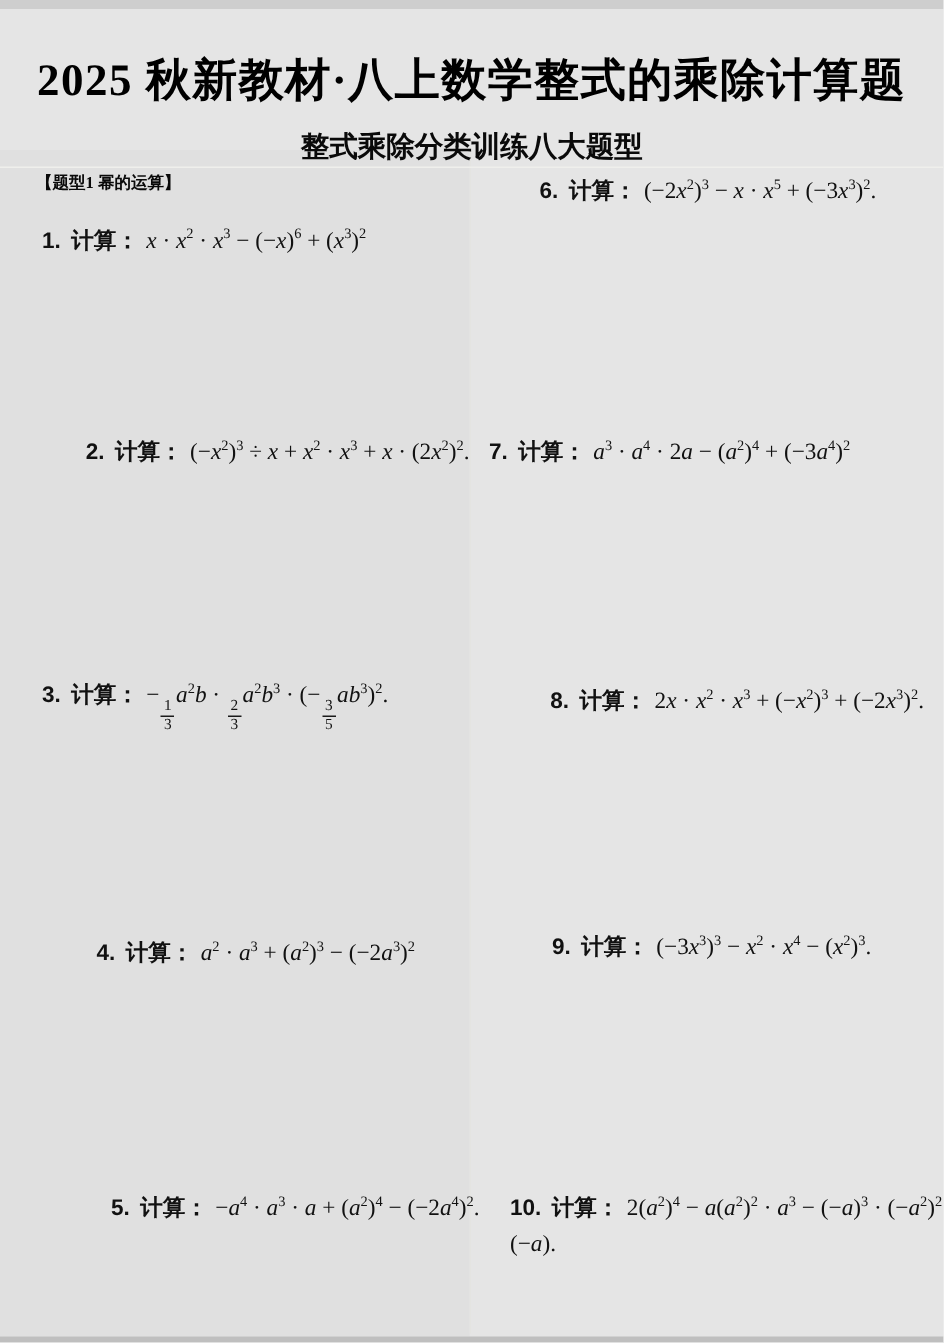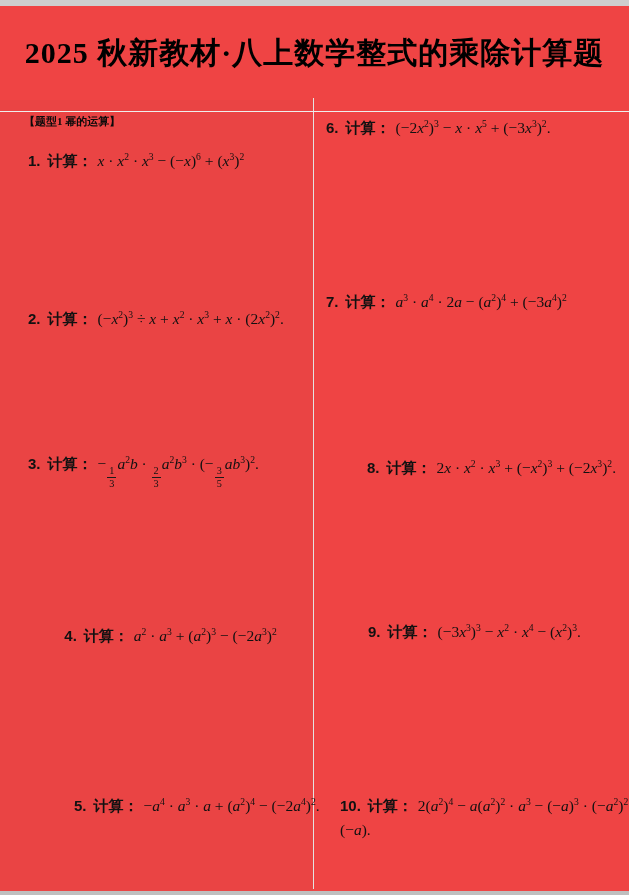--- a/index.html
+++ b/index.html
@@ -4,21 +4,21 @@
 <style>
   html, body { margin: 0; padding: 0; }
   body {
     width: 629px; height: 895px;
     background: #ffffff;
     font-family: "Liberation Sans", sans-serif;
   }
   .page {
     position: relative;
     width: 629px; height: 895px;
-    background: #ef4444;
+    background: #e5e5e5;
     overflow: hidden;
     color: #141414;
   }
   .bar-top    { position: absolute; top: 0; left: 0; right: 0; height: 6px; background: #cecece; }
   .bar-bottom { position: absolute; bottom: 0; left: 0; right: 0; height: 4px; background: #bfbfbf; }
   .col-shade  { position: absolute; left: 0; top: 100px; width: 313px; bottom: 4px; background: rgba(110,110,100,0.03); }
   .v-divider  { position: absolute; left: 313px; top: 98px; bottom: 6px; width: 1px; background: #e4e4e1; }
   .h-divider  { position: absolute; left: 0; right: 0; top: 111px; height: 1px; background: #efefec; }
 
   .title {
@@ -69,26 +69,27 @@
 </head>
 <body>
 
 <div class="page">
   <div class="bar-top"></div>
   <div class="col-shade"></div>
   <div class="v-divider"></div>
   <div class="h-divider"></div>
 
   <div class="title">2025 秋新教材·八上数学整式的乘除计算题</div>
+  <div class="subtitle">整式乘除分类训练八大题型</div>
   <div class="section-heading">【题型1 幂的运算】</div>
 
   <div class="problem" style="left:28px; top:149px; width:285px;">
     <span class="pnum">1.</span><span class="plabel">计算：</span><span class="pexpr"><i>x</i> · <i>x</i><sup>2</sup> · <i>x</i><sup>3</sup> − (−<i>x</i>)<sup>6</sup> + (<i>x</i><sup>3</sup>)<sup>2</sup></span>
   </div>
-  <div class="problem" style="left:28px; top:307px; width:285px;">
+  <div class="problem" style="left:28px; top:290px; width:285px;text-align:right;">
     <span class="pnum">2.</span><span class="plabel">计算：</span><span class="pexpr">(−<i>x</i><sup>2</sup>)<sup>3</sup> ÷ <i>x</i> + <i>x</i><sup>2</sup> · <i>x</i><sup>3</sup> + <i>x</i> · (2<i>x</i><sup>2</sup>)<sup>2</sup>.</span>
   </div>
   <div class="problem" style="left:28px; top:452px; width:285px;">
     <span class="pnum">3.</span><span class="plabel">计算：</span><span class="pexpr">−<span class="frac">
           <span class="fn">1</span>
           <span class="fd">3</span>
         </span><i>a</i><sup>2</sup><i>b</i> · <span class="frac">
           <span class="fn">2</span>
           <span class="fd">3</span>
         </span><i>a</i><sup>2</sup><i>b</i><sup>3</sup> · (−<span class="frac">
@@ -96,21 +97,21 @@
           <span class="fd">5</span>
         </span><i>a</i><i>b</i><sup>3</sup>)<sup>2</sup>.</span>
   </div>
   <div class="problem" style="left:28px; top:624px; width:285px;text-align:center;">
     <span class="pnum">4.</span><span class="plabel">计算：</span><span class="pexpr"><i>a</i><sup>2</sup> · <i>a</i><sup>3</sup> + (<i>a</i><sup>2</sup>)<sup>3</sup> − (−2<i>a</i><sup>3</sup>)<sup>2</sup></span>
   </div>
   <div class="problem" style="left:28px; top:794px; width:285px;margin-left:46px;">
     <span class="pnum">5.</span><span class="plabel">计算：</span><span class="pexpr">−<i>a</i><sup>4</sup> · <i>a</i><sup>3</sup> · <i>a</i> + (<i>a</i><sup>2</sup>)<sup>4</sup> − (−2<i>a</i><sup>4</sup>)<sup>2</sup>.</span>
   </div>
 
-  <div class="problem" style="left:326px; top:116px; width:292px;">
+  <div class="problem" style="left:326px; top:116px; width:292px;text-align:center;">
     <span class="pnum">6.</span><span class="plabel">计算：</span><span class="pexpr">(−2<i>x</i><sup>2</sup>)<sup>3</sup> − <i>x</i> · <i>x</i><sup>5</sup> + (−3<i>x</i><sup>3</sup>)<sup>2</sup>.</span>
   </div>
   <div class="problem" style="left:326px; top:290px; width:292px;">
     <span class="pnum">7.</span><span class="plabel">计算：</span><span class="pexpr"><i>a</i><sup>3</sup> · <i>a</i><sup>4</sup> · 2<i>a</i> − (<i>a</i><sup>2</sup>)<sup>4</sup> + (−3<i>a</i><sup>4</sup>)<sup>2</sup></span>
   </div>
   <div class="problem" style="left:324px; top:456px; width:292px;text-align:right;">
     <span class="pnum">8.</span><span class="plabel">计算：</span><span class="pexpr">2<i>x</i> · <i>x</i><sup>2</sup> · <i>x</i><sup>3</sup> + (−<i>x</i><sup>2</sup>)<sup>3</sup> + (−2<i>x</i><sup>3</sup>)<sup>2</sup>.</span>
   </div>
   <div class="problem" style="left:328px; top:620px; width:292px;margin-left:40px;">
     <span class="pnum">9.</span><span class="plabel">计算：</span><span class="pexpr">(−3<i>x</i><sup>3</sup>)<sup>3</sup> − <i>x</i><sup>2</sup> · <i>x</i><sup>4</sup> − (<i>x</i><sup>2</sup>)<sup>3</sup>.</span>

